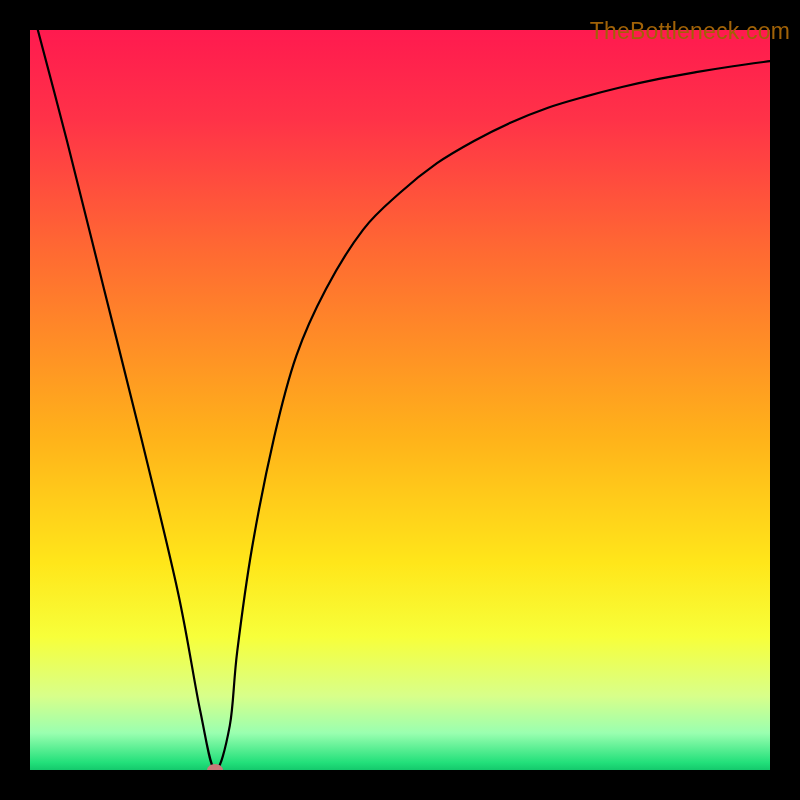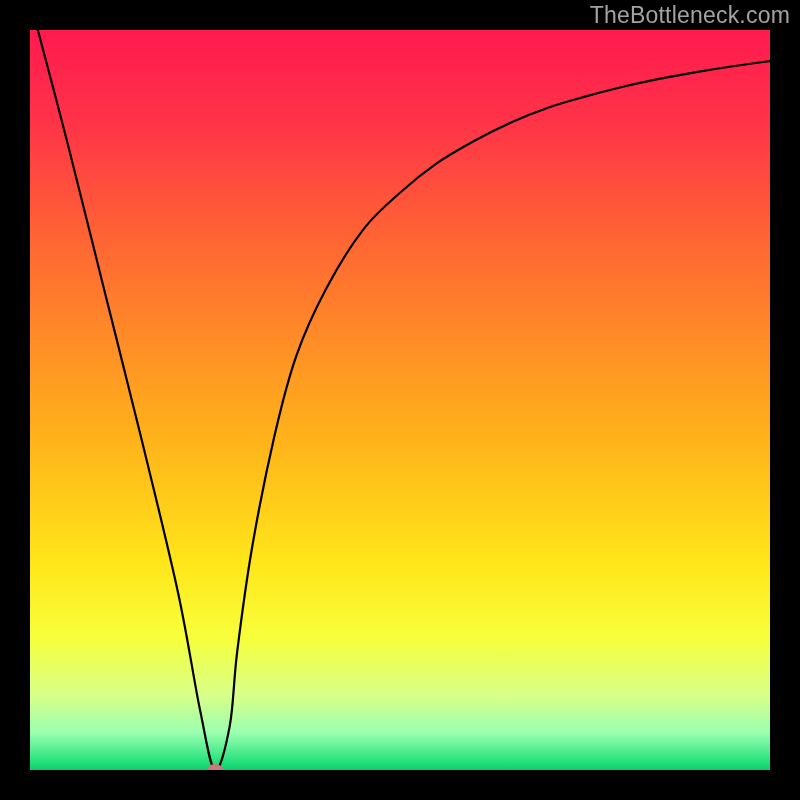--- a/index.html
+++ b/index.html
@@ -11,25 +11,25 @@
     background: #000;
     font-family: Arial, Helvetica, sans-serif;
   }
   .frame {
     position: relative;
     width: 800px;
     height: 800px;
   }
   .watermark {
     position: absolute;
-    top: 2px;
+    top: 18px;
     right: 10px;
     font-size: 23px;
     font-weight: 500;
-    color: #a3a3a3;
+    color: #a16207;
     z-index: 10;
     letter-spacing: 0.2px;
   }
   svg.plot {
     position: absolute;
     top: 30px;
     left: 30px;
     width: 740px;
     height: 740px;
     display: block;

